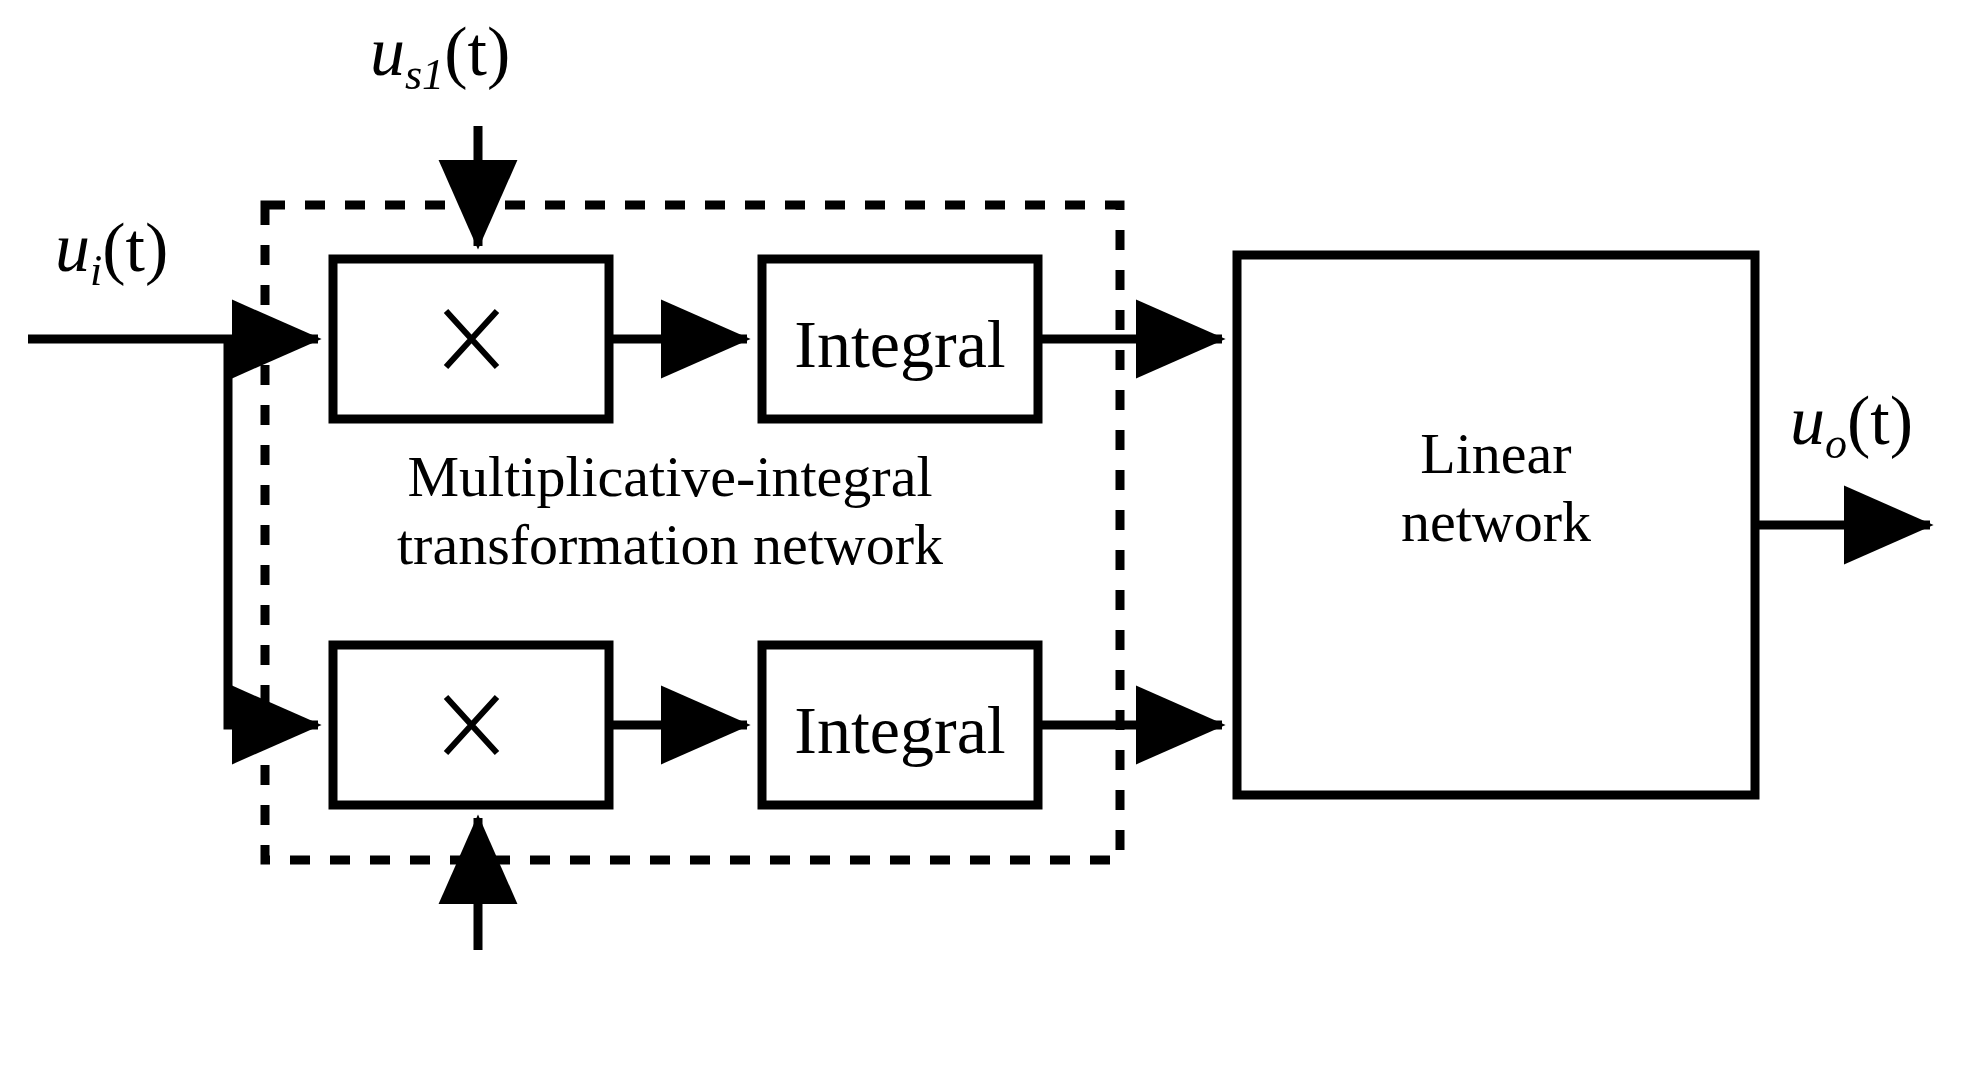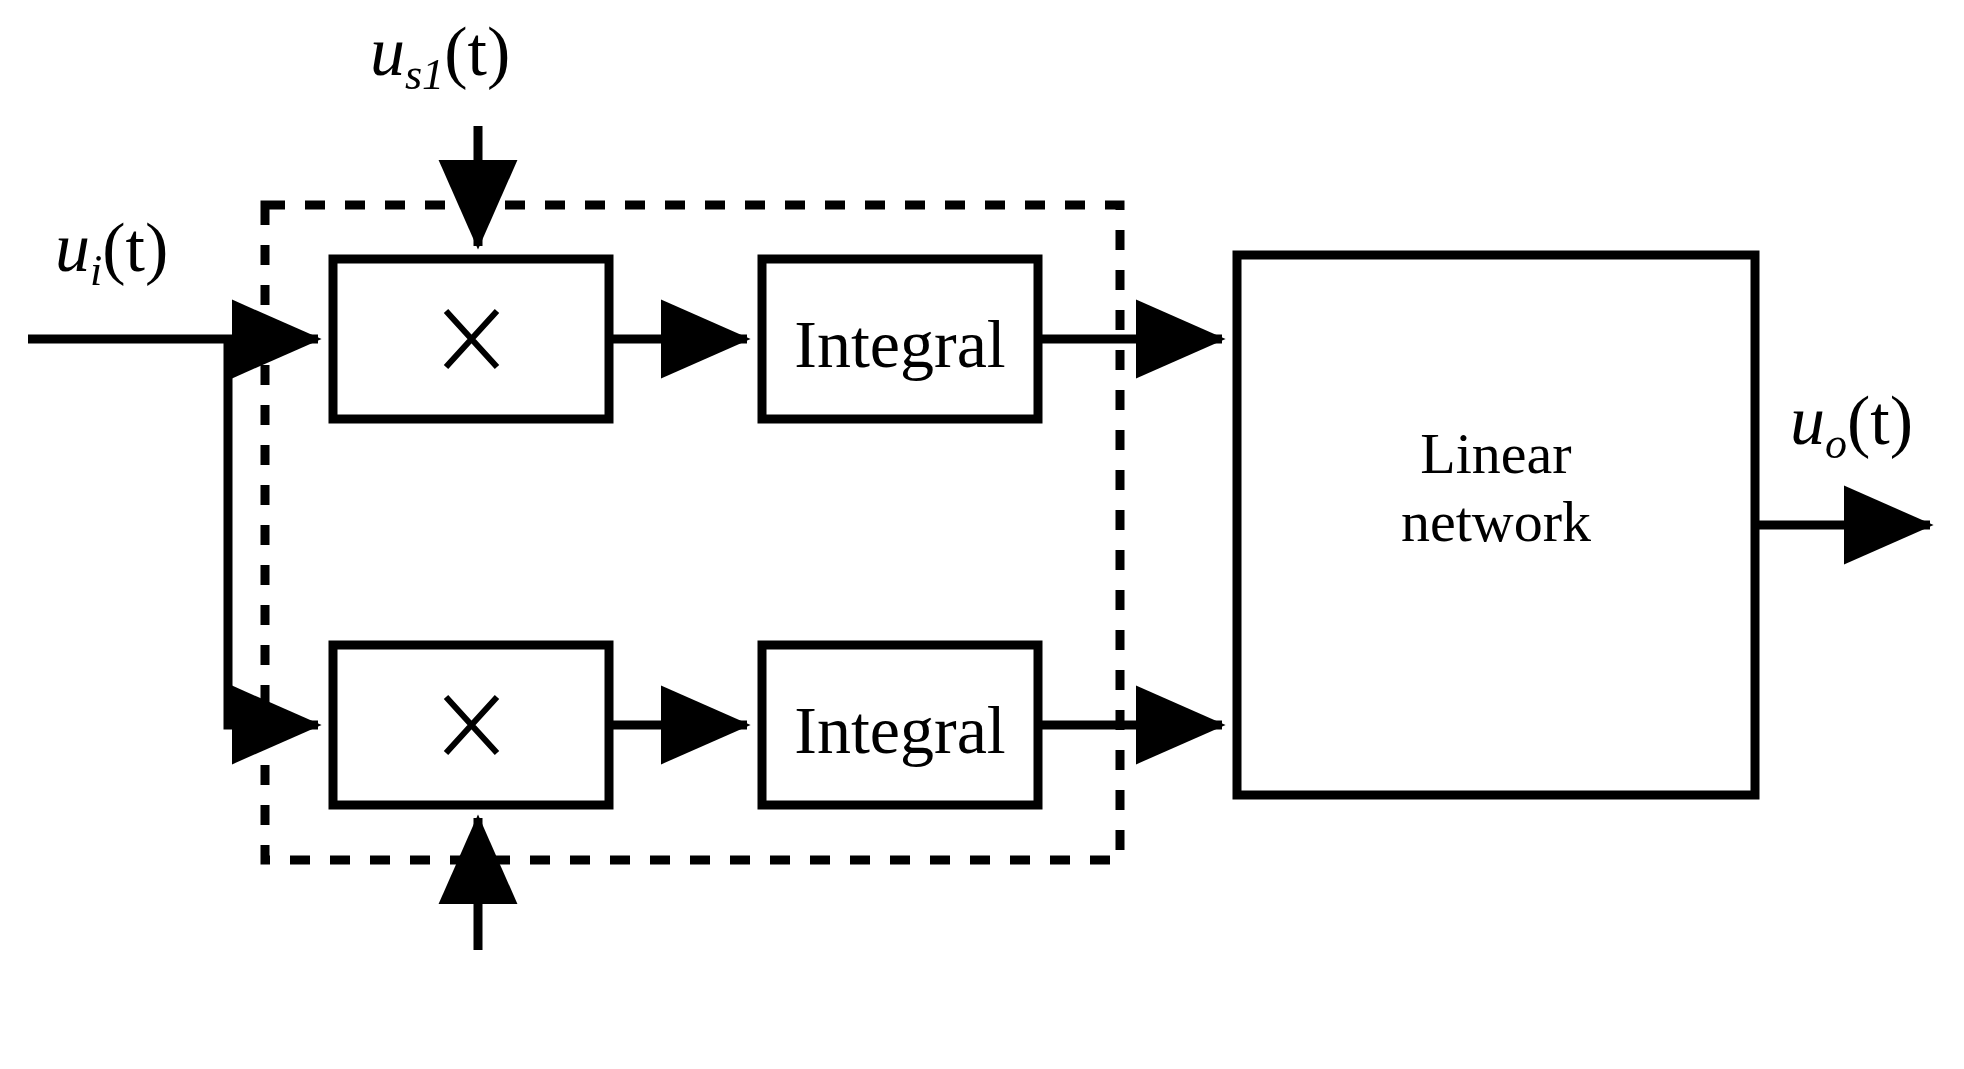--- a/index.html
+++ b/index.html
@@ -127,19 +127,23 @@
 
 
   <div class="lbl var" style="left:1790px; top:385px;">
     <span>u</span><span class="sub">o</span><span class="paren">(t)</span>
   </div>
 
   <div class="boxtext" style="left:762px; top:305px; width:276px;">Integral</div>
 
   <div class="boxtext" style="left:762px; top:691px; width:276px;">Integral</div>
 
+  <div class="blocklabel" style="left:300px; top:443px; width:740px;">
+    <div>Multiplicative-integral</div>
+    <div>transformation network</div>
+  </div>
 
   <div class="blocklabel" style="left:1237px; top:420px; width:518px;">
     <div>Linear</div>
     <div>network</div>
   </div>
 
 </div>
 
 </body></html>

